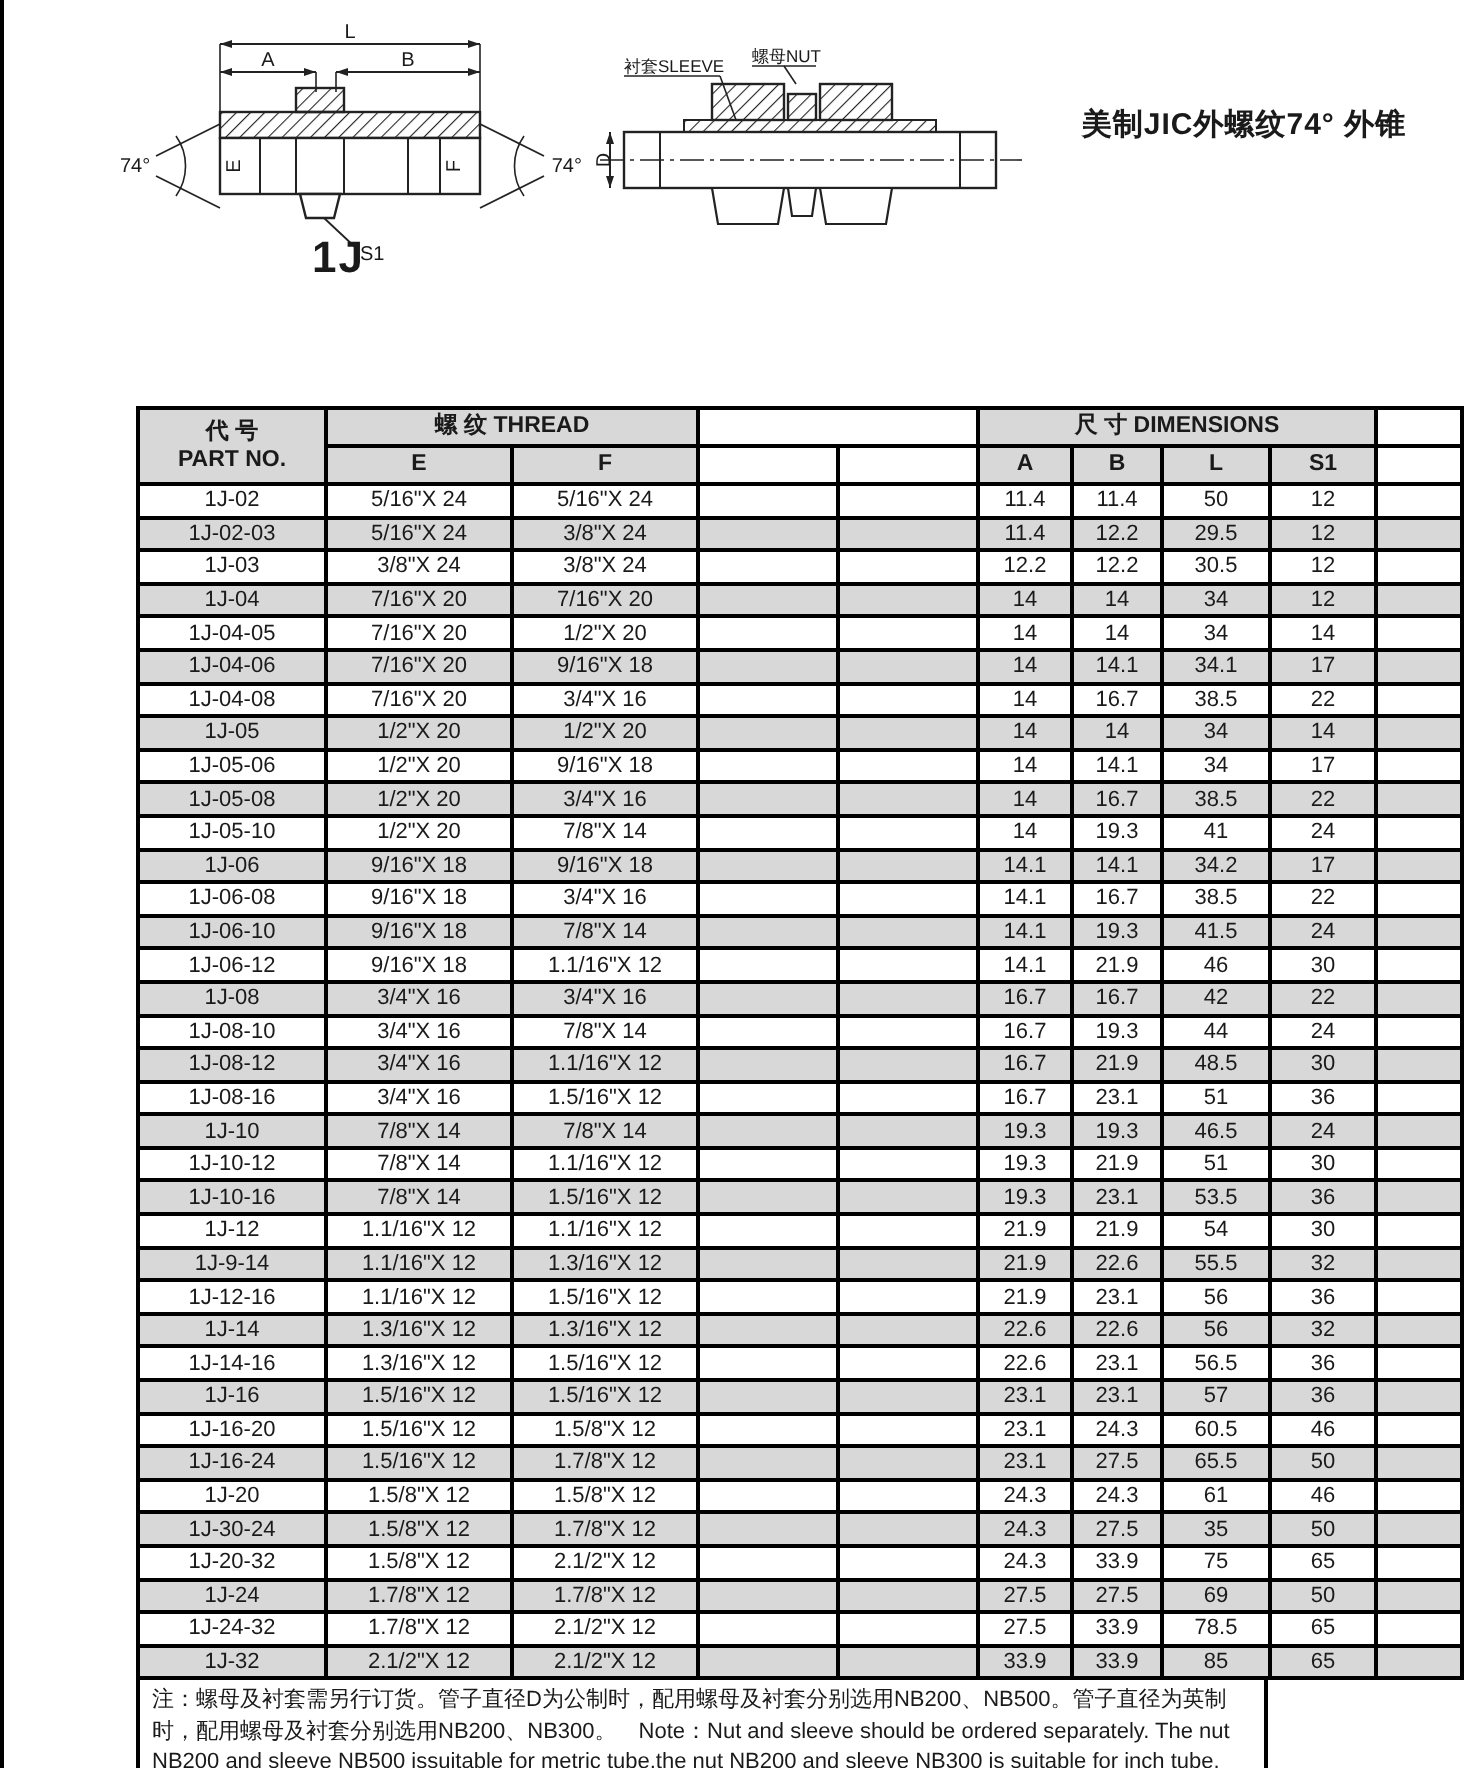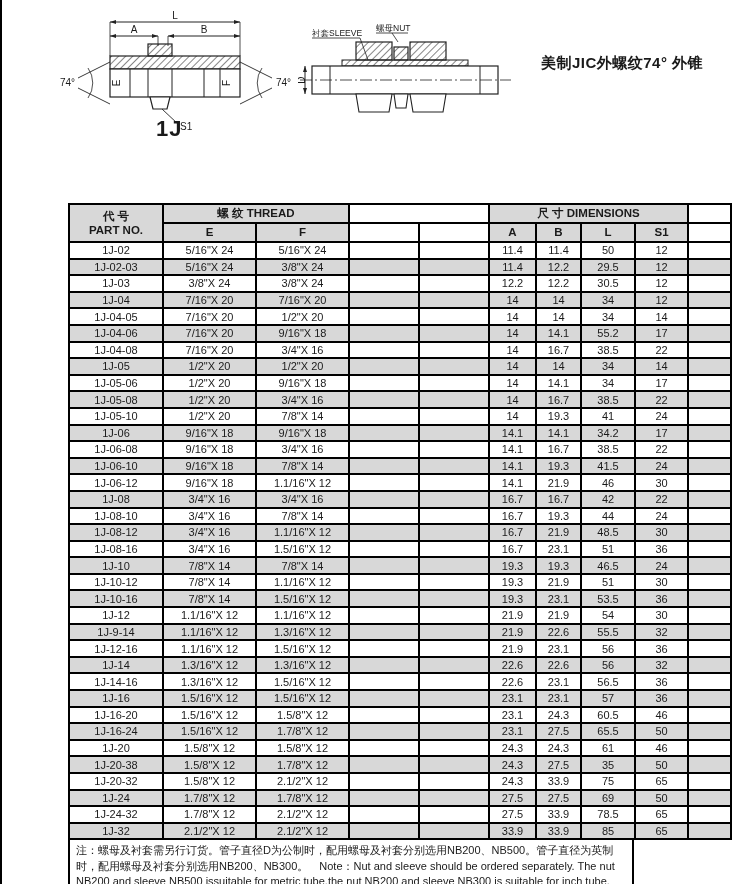--- a/index.html
+++ b/index.html
@@ -240,21 +240,21 @@
             <td></td>
           </tr>
           <tr>
             <td>1J-04-06</td>
             <td>7/16"X 20</td>
             <td>9/16"X 18</td>
             <td></td>
             <td></td>
             <td>14</td>
             <td>14.1</td>
-            <td>55.2</td>
+            <td>34.1</td>
             <td>17</td>
             <td></td>
           </tr>
           <tr>
             <td>1J-04-08</td>
             <td>7/16"X 20</td>
             <td>3/4"X 16</td>
             <td></td>
             <td></td>
             <td>14</td>
@@ -545,21 +545,21 @@
             <td>1.5/8"X 12</td>
             <td></td>
             <td></td>
             <td>24.3</td>
             <td>24.3</td>
             <td>61</td>
             <td>46</td>
             <td></td>
           </tr>
           <tr>
-            <td>1J-20-38</td>
+            <td>1J-30-24</td>
             <td>1.5/8"X 12</td>
             <td>1.7/8"X 12</td>
             <td></td>
             <td></td>
             <td>24.3</td>
             <td>27.5</td>
             <td>35</td>
             <td>50</td>
             <td></td>
           </tr>

